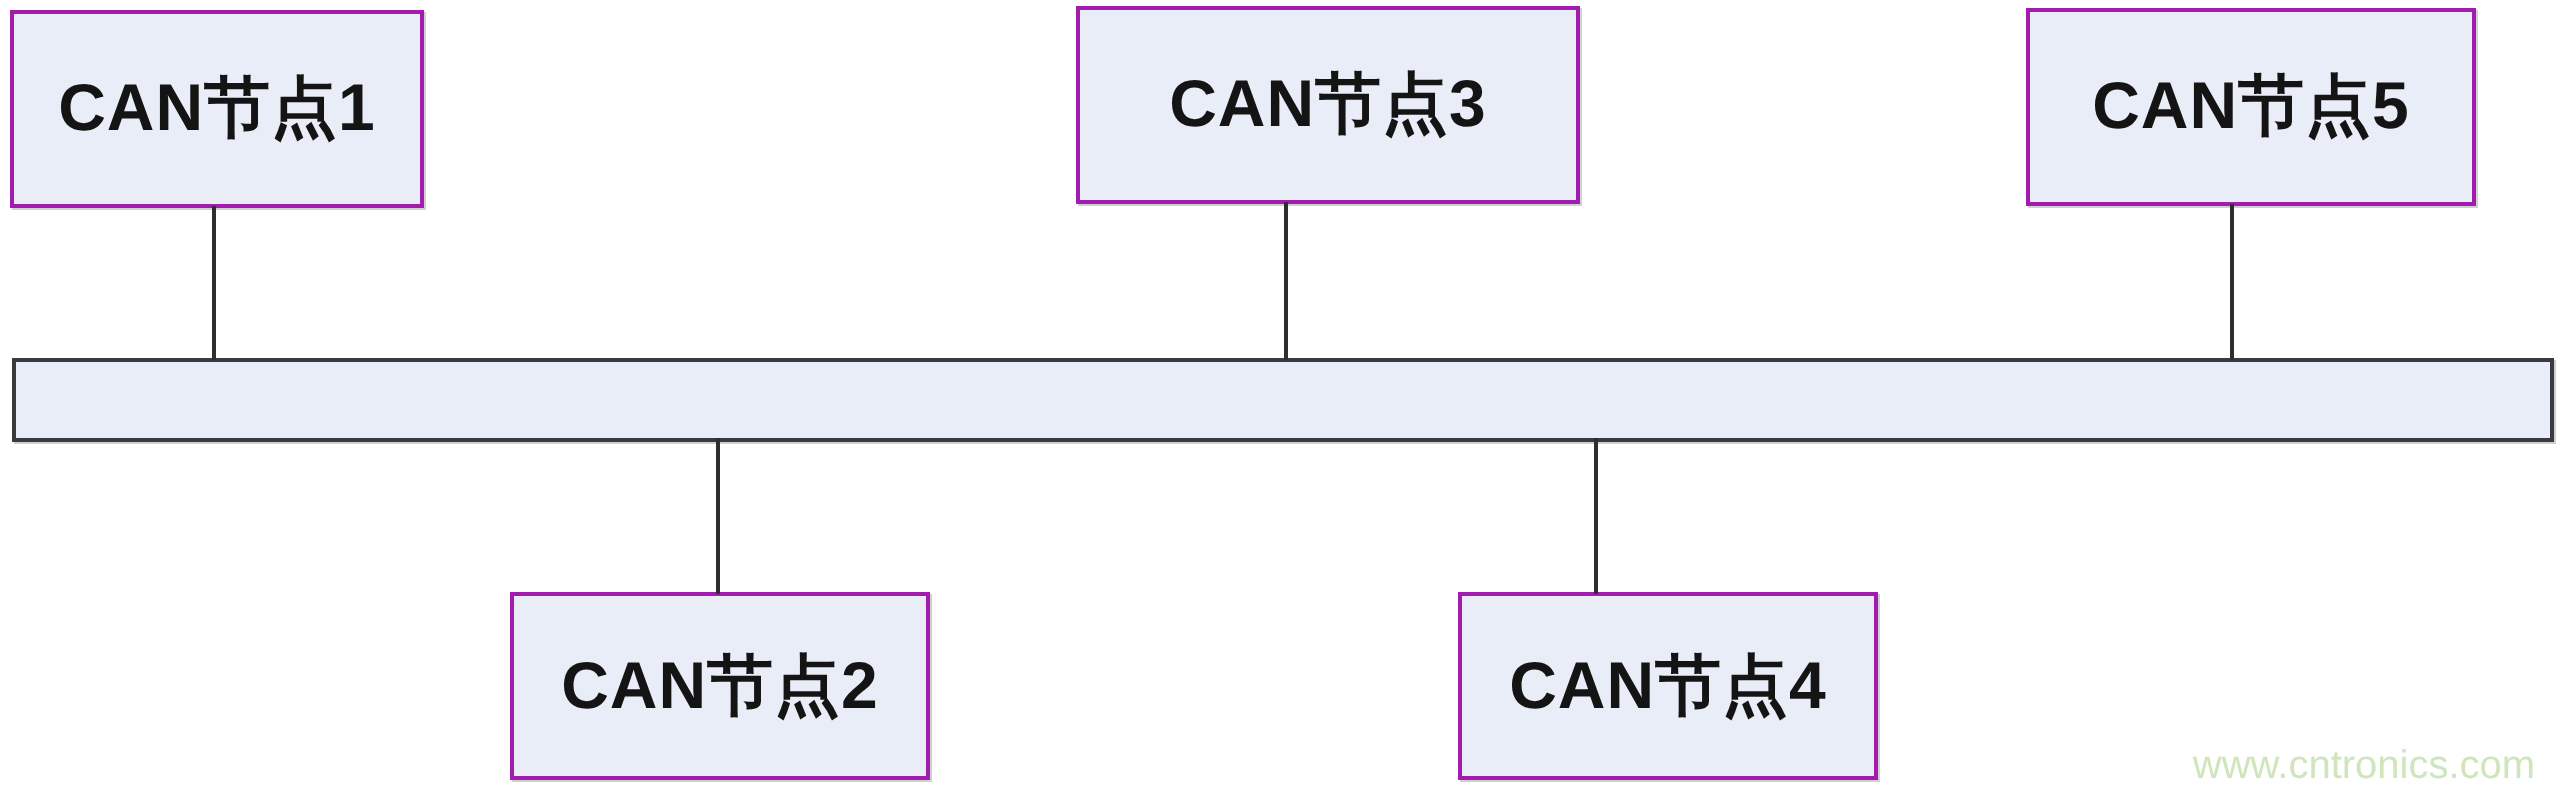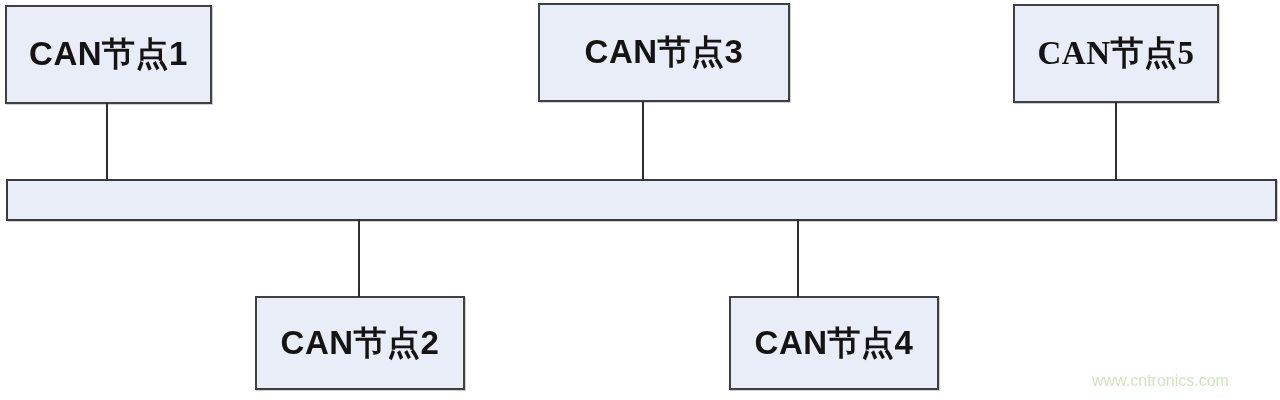--- a/index.html
+++ b/index.html
@@ -12,21 +12,21 @@
     position: relative;
     width: 1280px;
     height: 400px;
     background: #ffffff;
     overflow: hidden;
   }
   .node-box {
     position: absolute;
     box-sizing: border-box;
     background: #e9edf7;
-    border: 2px solid #404040;
+    border: 2px solid #a21caf;
     display: flex;
     align-items: center;
     justify-content: center;
     box-shadow: 1px 1px 0 rgba(120,120,120,0.35);
   }
   .node-label {
     font-size: 33px;
     font-weight: bold;
     color: #141414;
     letter-spacing: 0.5px;
@@ -44,38 +44,38 @@
     box-shadow: 1px 1px 0 rgba(120,120,120,0.35);
   }
   .connector {
     position: absolute;
     width: 2px;
     background: #2e2e2e;
   }
   
   .node-1 { left: 5px;    top: 5px;   width: 207px; height: 99px; }
   .node-3 { left: 538px;  top: 3px;   width: 252px; height: 99px; }
-  .node-5 { left: 1013px; top: 4px;   width: 206px; height: 99px; font-family: Liberation Serif, serif; }
+  .node-5 { left: 1013px; top: 4px;   width: 225px; height: 99px; }
   
   .node-2 { left: 255px;  top: 296px; width: 210px; height: 94px; align-items: center; }
   .node-4 { left: 693px;  top: 296px; width: 210px; height: 94px; margin-left: 36px; }
   
   .conn-1 { left: 106px;  top: 103px; height: 77px; }
   .conn-3 { left: 642px;  top: 101px; height: 79px; }
   .conn-5 { left: 1115px; top: 102px; height: 78px; }
   .conn-2 { left: 358px;  top: 219px; height: 78px; }
   .conn-4 { left: 797px;  top: 219px; height: 78px; }
   .watermark {
     position: absolute;
     left: 1092px;
     top: 372px;
     width: 180px;
-    font-size: 16px;
+    font-size: 20px;
     color: #cfe6bd;
-    text-align: left;
+    text-align: center;
     white-space: nowrap;
   }
 </style>
 </head>
 <body>
 
 <div class="canvas">
 
   <div class="node-box node-1">
     <span class="node-label">CAN节点1</span>

